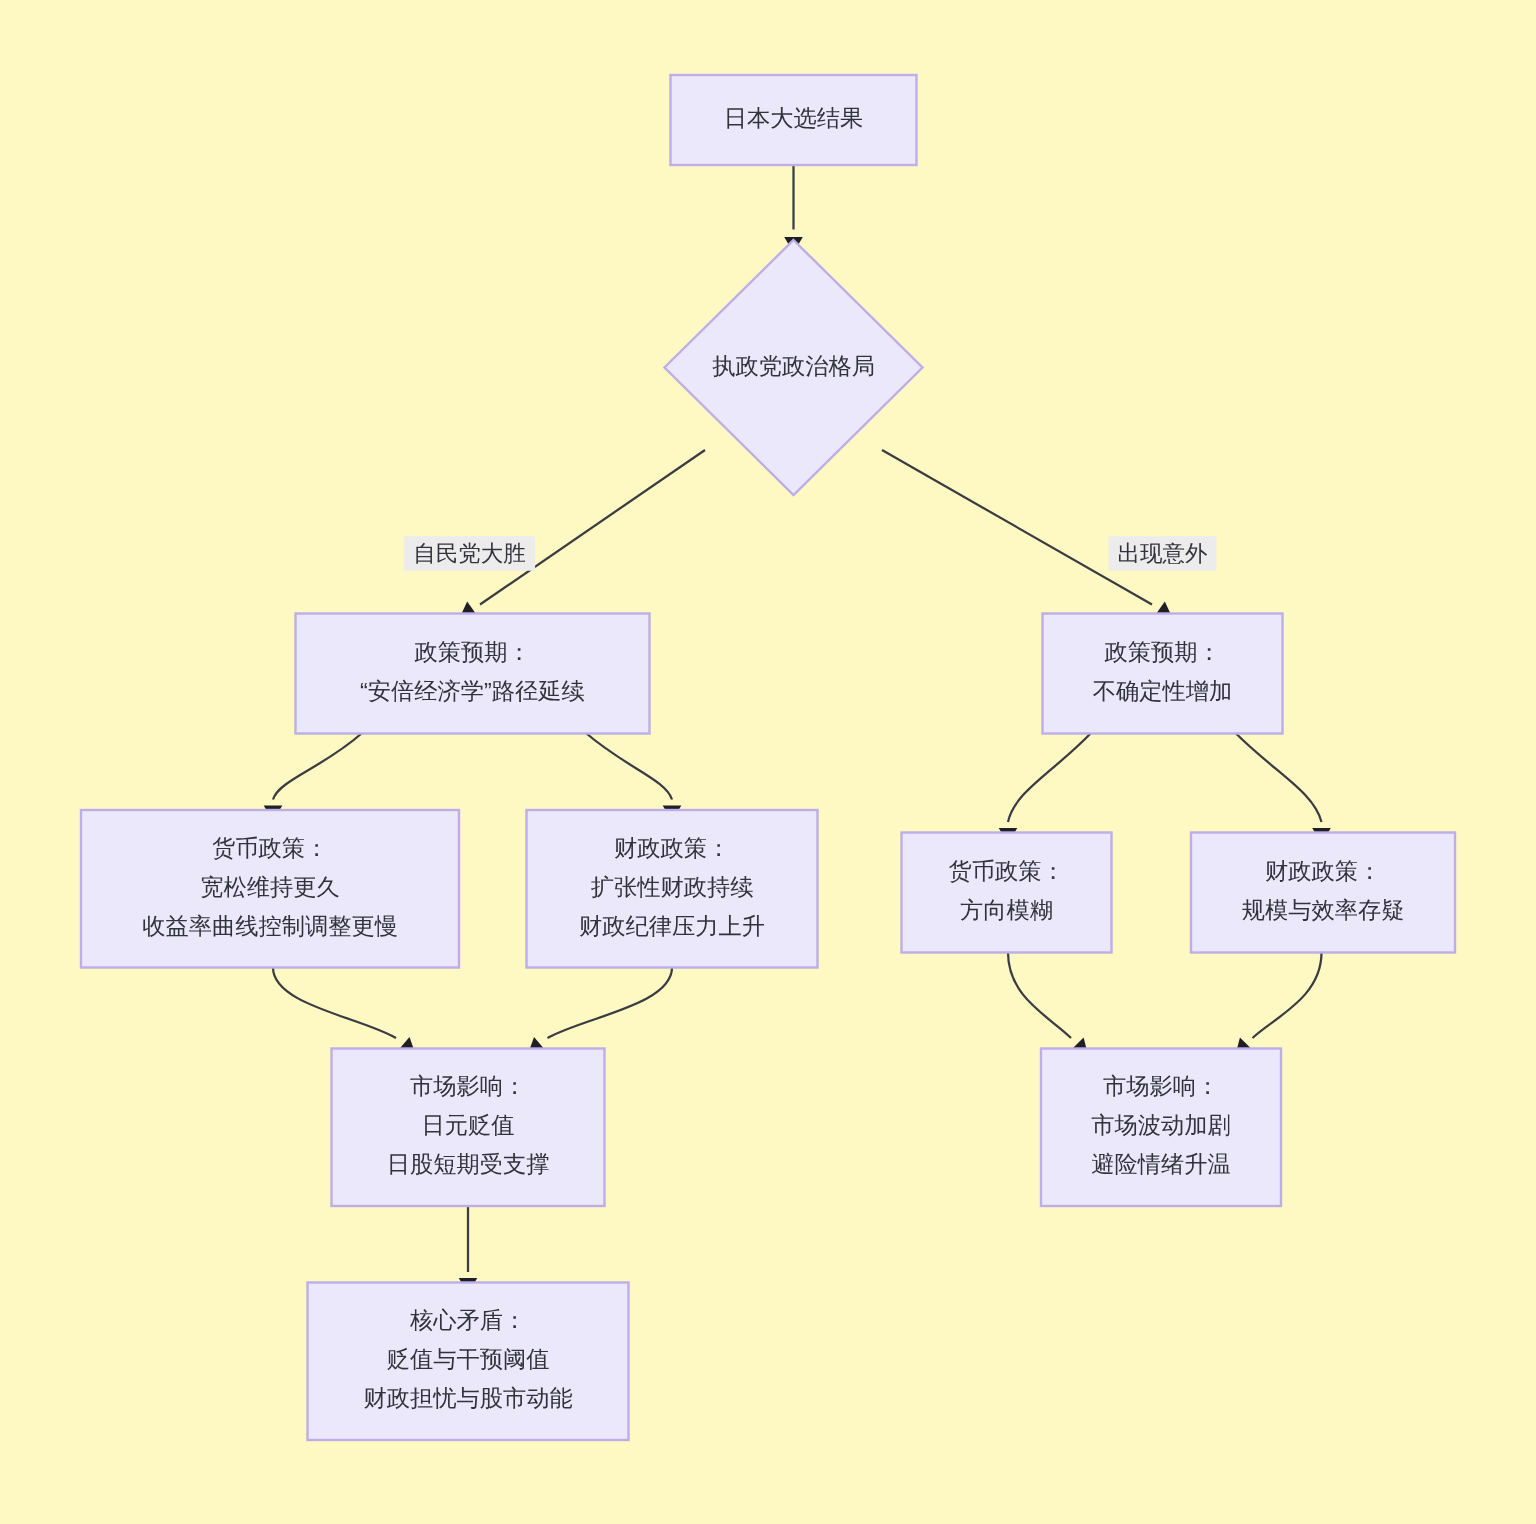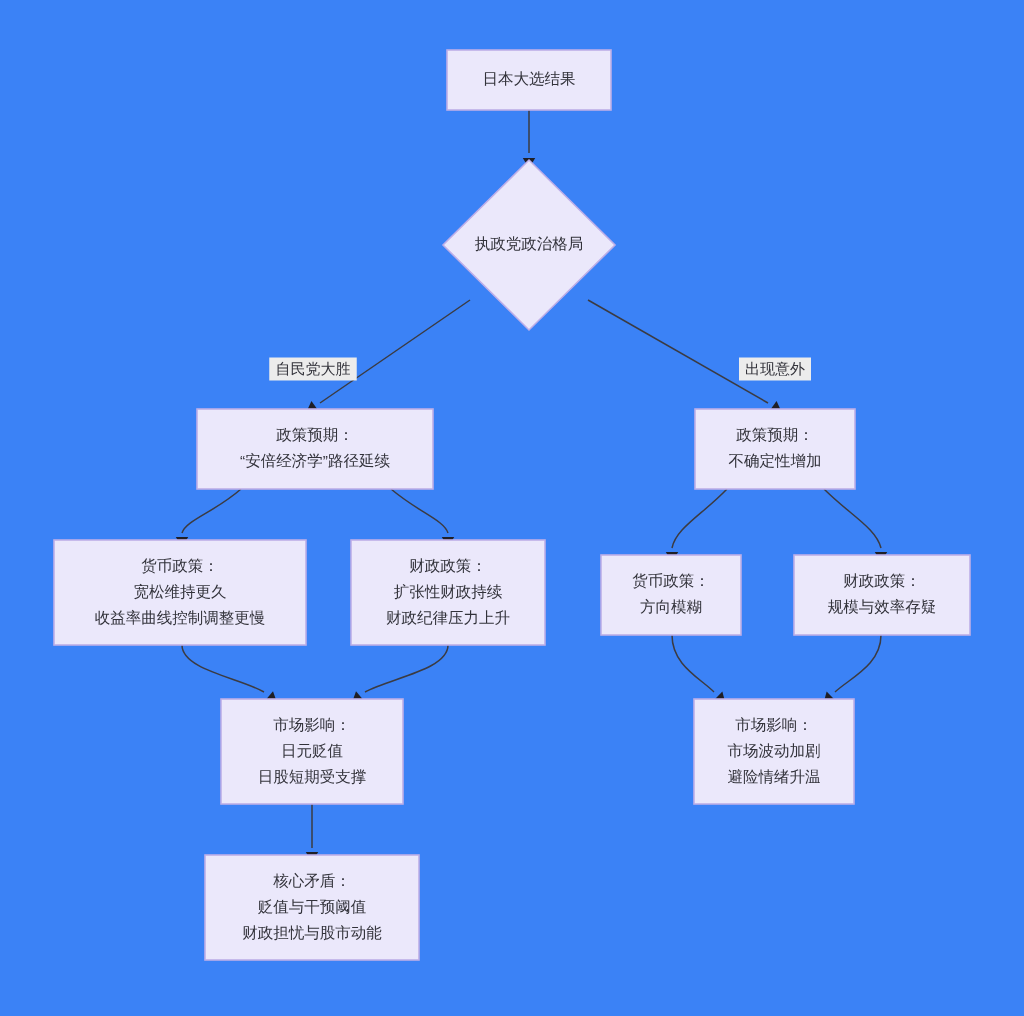--- a/index.html
+++ b/index.html
@@ -10,21 +10,21 @@
   body {
     width: 1024px;
     height: 1016px;
     font-family: "Liberation Sans", "DejaVu Sans", sans-serif;
     overflow: hidden;
   }
   #flow-root {
     position: relative;
     width: 1024px;
     height: 1016px;
-    background: #3b82f6;
+    background: #fef9c3;
   }
   svg.flow-canvas {
     position: absolute;
     top: 0;
     left: 0;
     width: 1024px;
     height: 1016px;
     display: block;
   }
   .node-shape {

